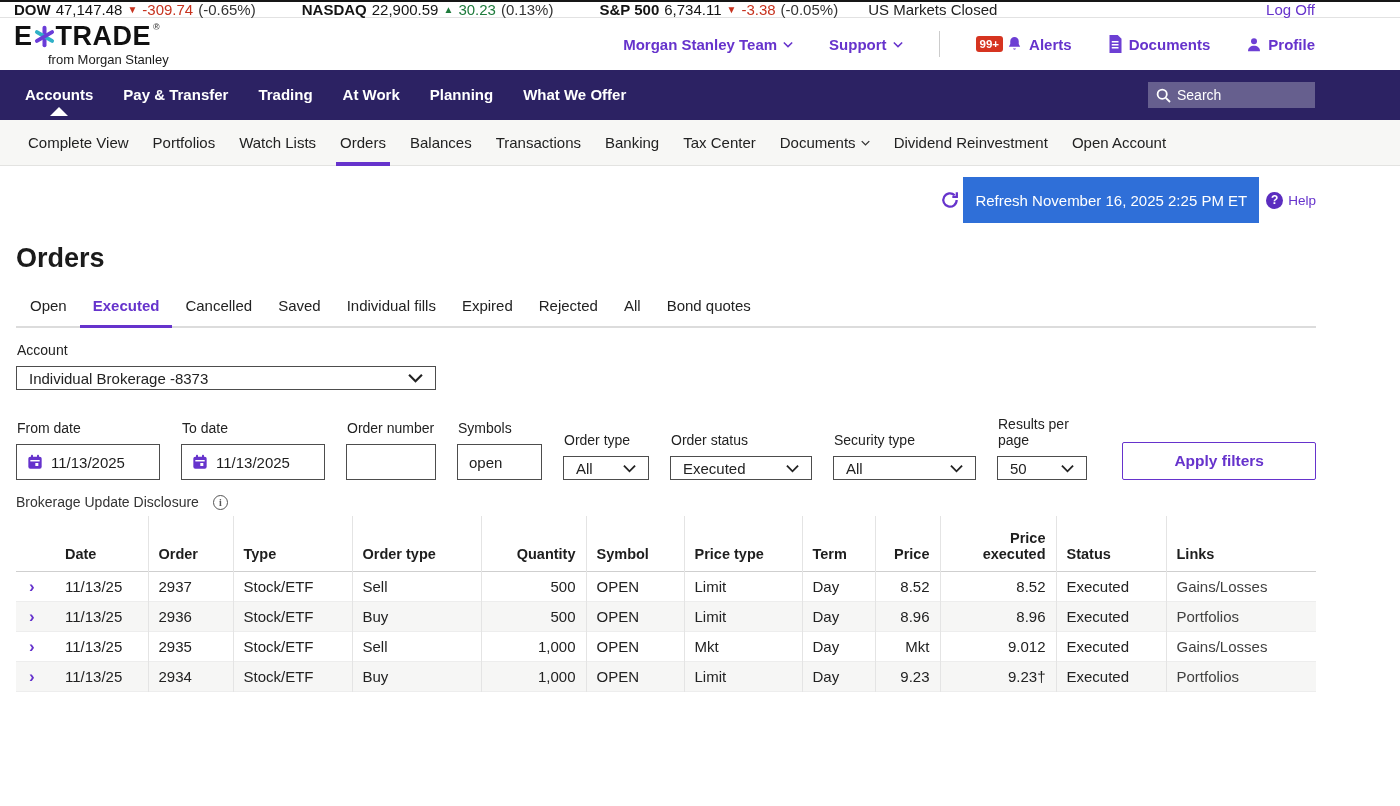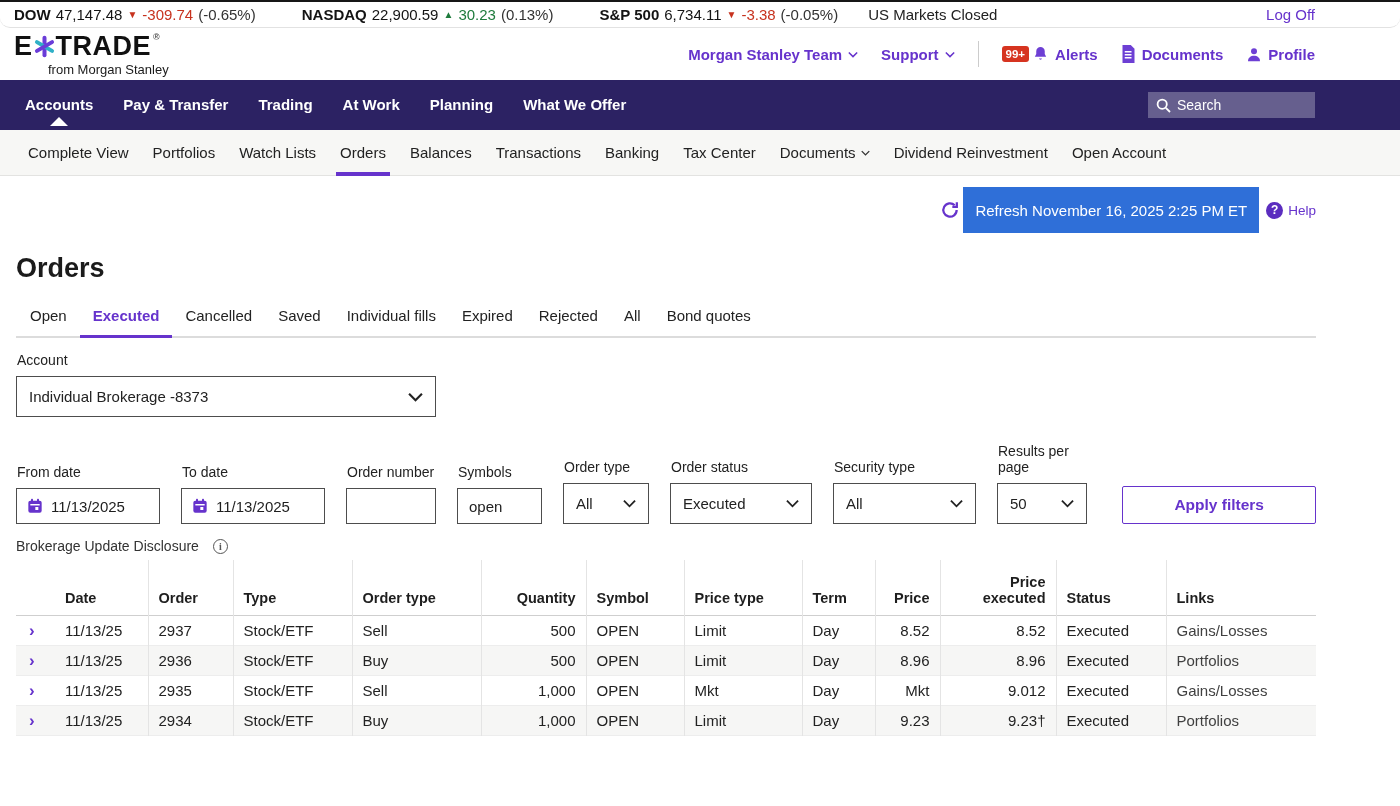--- a/index.html
+++ b/index.html
@@ -1,40 +1,40 @@
 <!DOCTYPE html>
 <html><head>
 <meta charset="utf-8">
 <style>
   html,body{margin:0;padding:0;background:#fff;}
   *{box-sizing:border-box;}
   .page{width:1400px;height:806px;position:relative;overflow:hidden;background:#fff;
         font-family:"Liberation Sans","DejaVu Sans",sans-serif;color:#1e1e1e;border-top:2px solid #161616;}
 
   
-  .ticker{height:26px;display:flex;align-items:center;padding:0 85px 0 14px;border-bottom:1px solid #e2e2e2;font-size:15px;border-radius:10px;}
+  .ticker{height:16px;display:flex;align-items:center;padding:0 85px 0 14px;border-bottom:1px solid #e2e2e2;font-size:15px;}
   .tk-list{display:flex;gap:46px;}
   .tk-item{display:flex;align-items:center;gap:5px;white-space:nowrap;}
   .tk-label{font-weight:700;color:#141414;}
   .tk-value{color:#141414;}
   .tk-arrow{font-size:10px;line-height:1;}
   .tk-arrow.down,.tk-change.down{color:#c7321e;}
   .tk-arrow.up,.tk-change.up{color:#1e7b3c;}
   .tk-pct{color:#333;}
   .market-status{margin-left:30px;color:#222;}
   .logoff{margin-left:auto;color:#6633cc;cursor:pointer;}
 
   
   .header{height:52px;display:flex;align-items:center;padding:0 85px 0 14px;}
   .logo{display:flex;flex-direction:column;line-height:1;}
   .logo-row{display:flex;align-items:center;font-size:27px;font-weight:700;letter-spacing:.5px;color:#111;}
   .logo-star{margin:0 1px;display:flex;align-items:center;}
   .logo-reg{font-size:9px;color:#555;margin-left:2px;align-self:flex-start;}
   .logo-tag{font-size:13px;color:#1a1a1a;margin:3px 0 0 34px;}
-  .h-utils{margin-left:auto;display:flex;align-items:center;gap:23px;font-size:15px;}
+  .h-utils{margin-left:auto;display:flex;align-items:center;gap:36px;font-size:15px;}
   .h-link{display:flex;align-items:center;gap:6px;color:#6633cc;font-weight:700;cursor:pointer;white-space:nowrap;}
   .h-divider{width:1px;height:26px;background:#ccc;}
   .badge{background:#d63420;color:#fff;font-size:11.5px;font-weight:700;padding:2px 4px;border-radius:3px;margin-right:-3px;}
   .icon{display:inline-flex;align-items:center;}
 
   
   .mainnav{height:50px;background:#2c2263;display:flex;align-items:center;padding:0 10px;}
   .nav-item{color:#fff;font-weight:700;font-size:15px;padding:0 15px;height:42px;line-height:42px;position:relative;cursor:pointer;white-space:nowrap;}
   .nav-caret{position:absolute;left:50%;bottom:0;transform:translateX(-50%);width:0;height:0;
              border-left:9px solid transparent;border-right:9px solid transparent;border-bottom:9px solid #fff;}
@@ -61,21 +61,21 @@
   h1.page-title{margin:20px 0 0;font-size:27px;font-weight:700;color:#1b1b1b;}
 
   .tabs{margin-top:23px;display:flex;border-bottom:2px solid #dcdcdc;}
   .tab{padding:0 13px 12px;font-size:15px;color:#222;cursor:pointer;position:relative;white-space:nowrap;}
   .tab:first-child{padding-left:14px;}
   .tab.active{color:#6633cc;font-weight:700;}
   .tab.active::after{content:"";position:absolute;left:0;right:0;bottom:-2px;height:3px;background:#6633cc;}
 
   .field-label{font-size:14px;color:#222;margin:0 0 8px 1px;}
   .account-label{margin-top:14px;}
-  .selectbox{height:41px;border:1px solid #4d4d4d;display:flex;align-items:center;padding:0 12px;font-size:15px;color:#222;cursor:pointer;background:#fff;}
+  .selectbox{height:24px;border:1px solid #4d4d4d;display:flex;align-items:center;padding:0 12px;font-size:15px;color:#222;cursor:pointer;background:#fff;}
   .selectbox .chev{margin-left:auto;}
   .account-select{width:420px;}
 
   .filters{margin-top:26px;display:flex;gap:21px;align-items:flex-end;}
   .filter{display:flex;flex-direction:column;}
   .datebox{height:36px;border:1px solid #4d4d4d;display:flex;align-items:center;gap:8px;padding:0 10px;font-size:15px;cursor:pointer;background:#fff;}
   .textinput{height:36px;border:1px solid #4d4d4d;padding:0 11px;font-size:15px;color:#222;font-family:inherit;background:#fff;}
   .apply-btn{width:198px;height:38px;border:1.5px solid #6633cc;border-radius:2px;background:#fff;color:#6633cc;
              font-weight:700;font-size:15.5px;font-family:inherit;cursor:pointer;}
 

